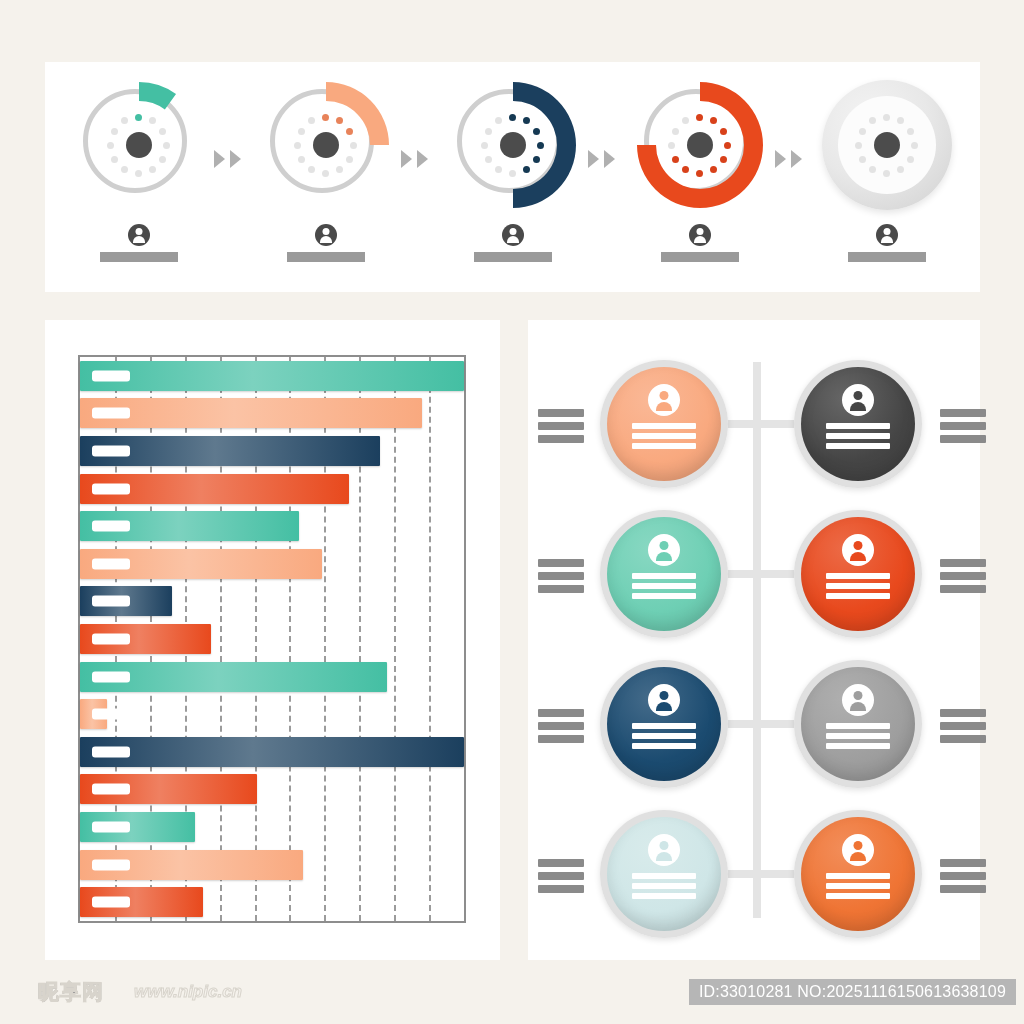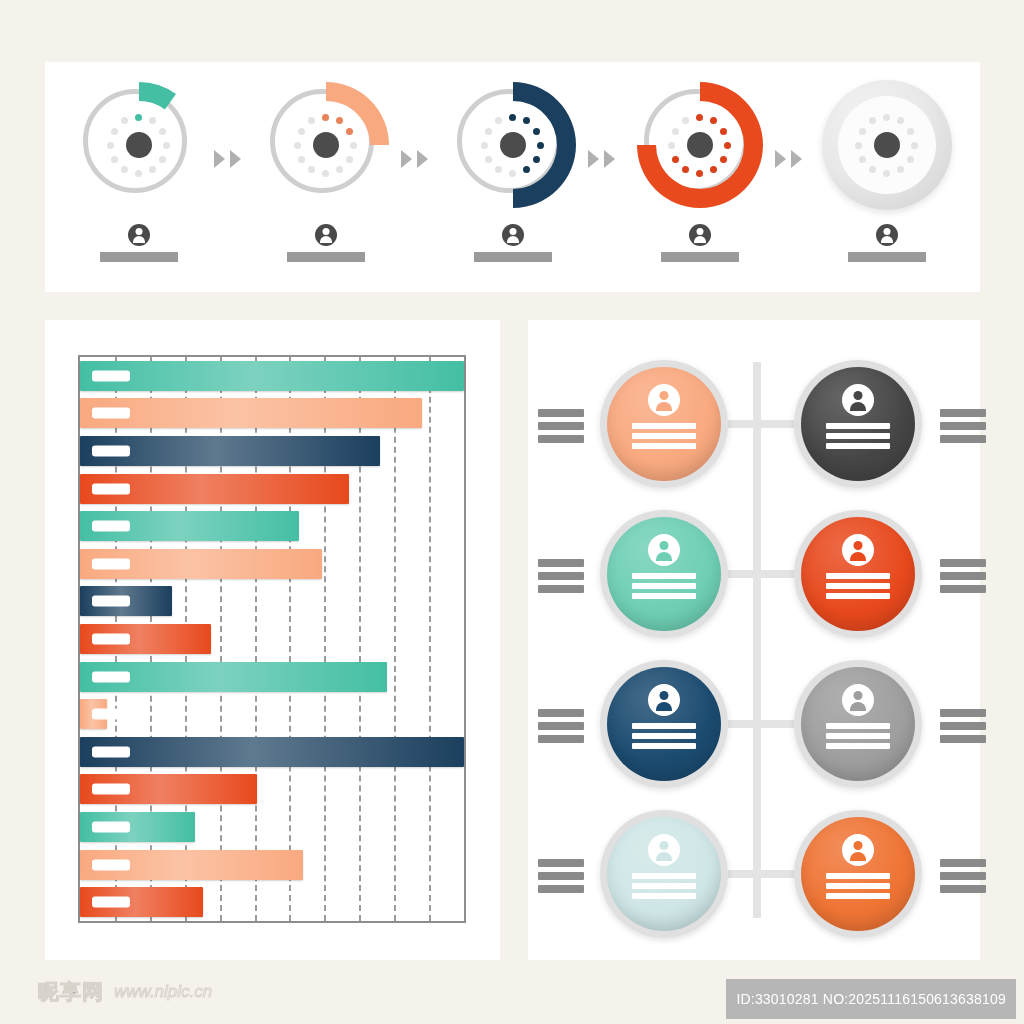--- a/index.html
+++ b/index.html
@@ -68,23 +68,23 @@
       width:16px;height:9px;border-radius:8px 8px 0 0;display:block;}
   .node-lines{position:absolute;left:50%;top:56px;transform:translateX(-50%);
               display:flex;flex-direction:column;gap:4px;}
   .node-lines span{display:block;width:64px;height:6px;background:#fff;border-radius:1px;}
   .tick3{position:absolute;display:flex;flex-direction:column;gap:5px;}
   .tick3 span{display:block;width:46px;height:8px;background:#8a8a8a;border-radius:1px;}
 
   
   #watermark{position:absolute;left:38px;top:978px;display:flex;align-items:center;gap:10px;}
   .wm-cn{font-size:21px;font-weight:bold;color:#0f172a;-webkit-text-stroke:1px #d8d4cc;letter-spacing:1px;}
-  .wm-url{font-size:17px;font-style:italic;font-weight:normal;color:#f5f2ec;-webkit-text-stroke:1px #d8d4cc;}
+  .wm-url{font-size:17px;font-style:italic;font-weight:bold;color:#f5f2ec;margin-left:20px;-webkit-text-stroke:1px #d8d4cc;}
   #idbadge{position:absolute;right:8px;top:979px;background:#b6b6b6;color:#ffffff;
-           font-size:14px;padding:12px 10px;letter-spacing:0.2px;}
+           font-size:16px;padding:4px 10px;letter-spacing:0.2px;}
 </style>
 </head>
 <body>
 
 <div class="panel" id="top-panel">
   <div class="flow-row" id="flow-row">
       <div class="flow-cell">
         <div class="dial-wrap">
           <div class="dial-ring"></div>
           <svg class="dial-arc" viewBox="0 0 130 130">

